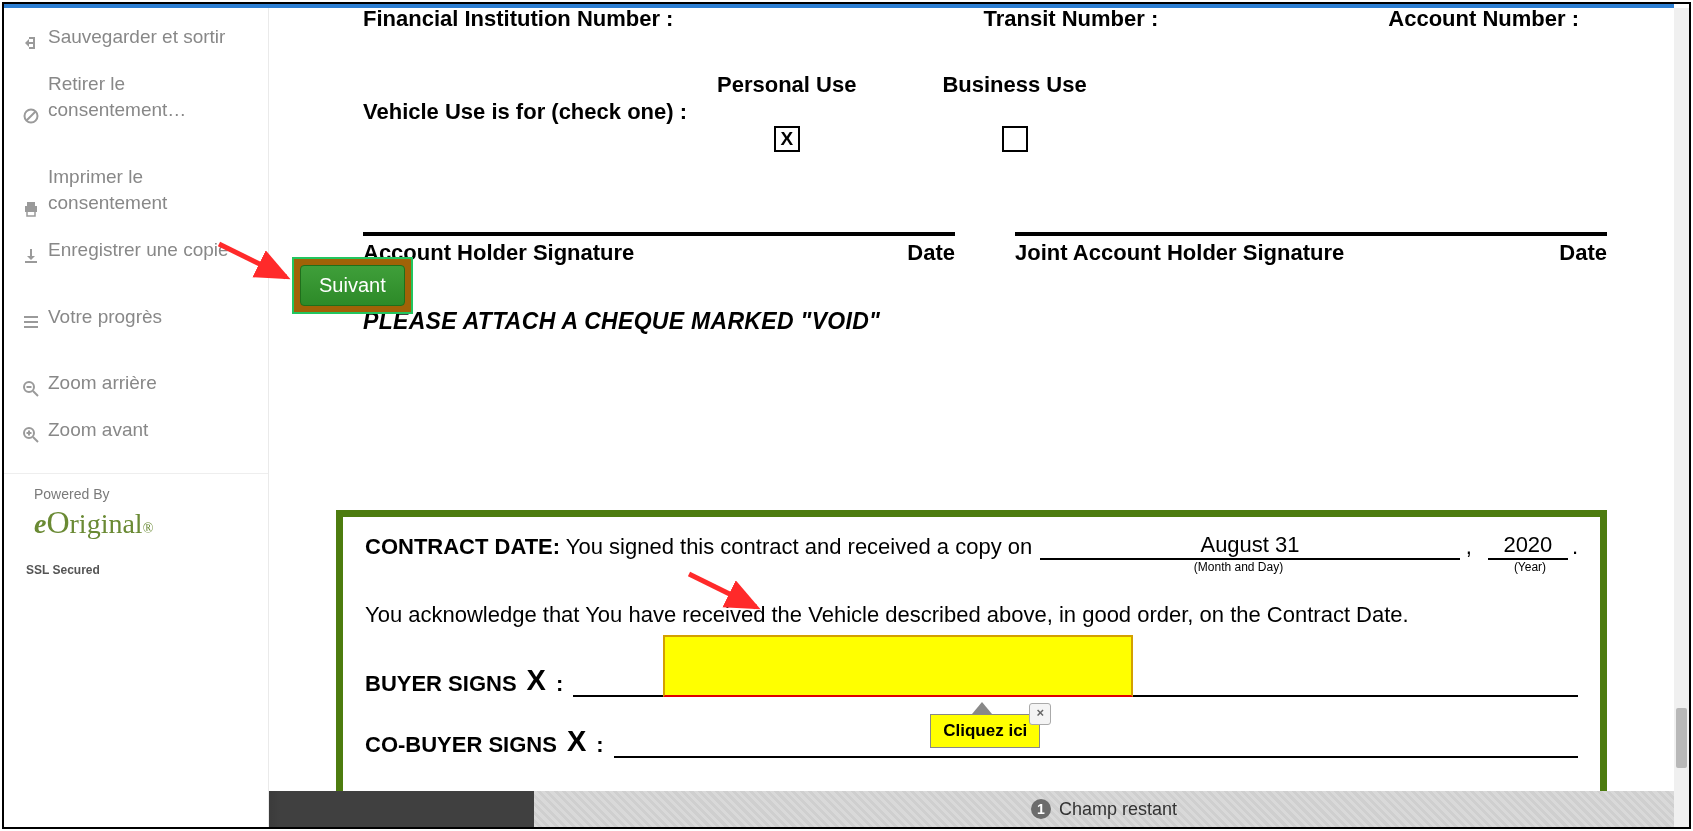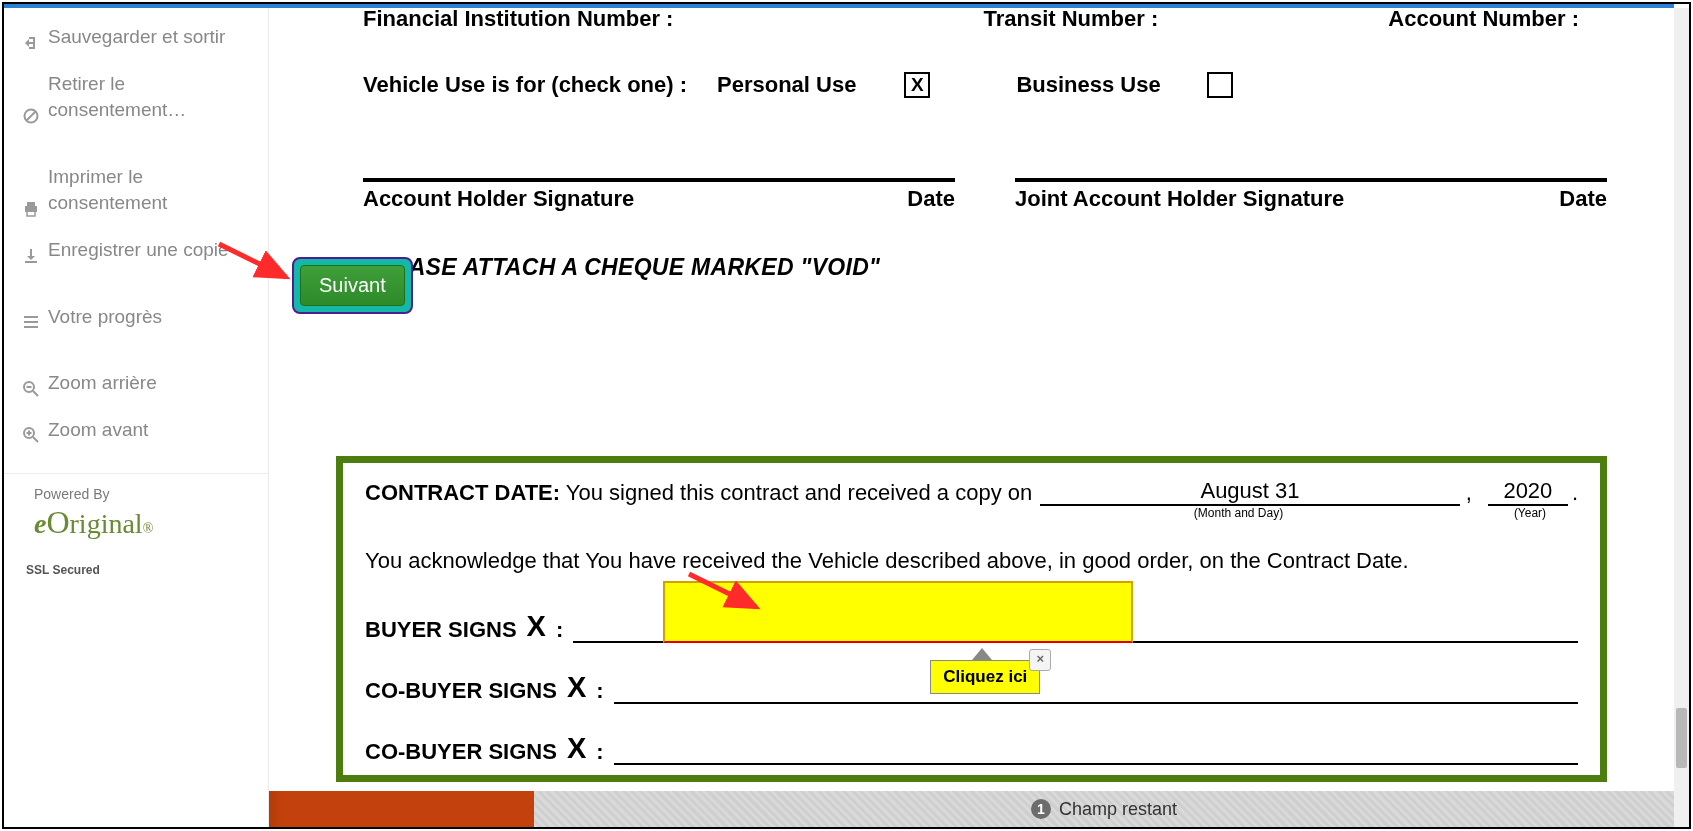--- a/index.html
+++ b/index.html
@@ -72,21 +72,21 @@
   .ssl {
     padding: 22px 22px 0 22px;
     color: #555;
     font-weight: bold;
     font-size: 12px;
   }
   
   .doc-area {
     flex: 1;
     position: relative;
-    background: #c2410c;
+    background: #404040;
     overflow: hidden;
   }
   .doc-viewport {
     position: absolute;
     left: 0; top: 0;
     right: 15px;
     bottom: 36px;
     overflow: hidden;
     background: #fff;
   }
@@ -117,21 +117,21 @@
 
   .vehicle-row {
     margin-top: 40px;
     display: flex;
     align-items: center;
     gap: 26px;
     font-size: 22px;
     color: #000;
   }
   .vehicle-row .lbl { font-weight: bold; }
-  .cb-wrap { display: flex; align-items: center; gap: 14px; margin-left: 4px;}
+  .cb-wrap { display: flex; align-items: center; gap: 14px; margin-left: 4px; flex-direction: column;}
   .cb {
     width: 22px; height: 22px;
     border: 2px solid #000;
     display: inline-flex; align-items:center; justify-content:center;
     font-weight: bold; font-size:19px;
   }
 
   .sig-row {
     margin-top: 80px;
     display: flex;
@@ -241,23 +241,23 @@
     cursor: pointer;
   }
 
   
   .suivant {
     position: absolute;
     left: 288px; top: 253px;
     z-index: 20;
   }
   .suivant-outer {
-    background: #14b8a6;
-    border: 2px solid #4c1d95;
-    border-radius: 8px;
+    background: #a16207;
+    border: 2px solid #22c55e;
+    border-radius: 0;
     padding: 6px;
   }
   .suivant-btn {
     background: linear-gradient(#3f9f3a, #2d8a28);
     color: #fff;
     border: 1px solid #1f6f1b;
     border-radius: 4px;
     padding: 8px 18px;
     font-size: 20px;
     cursor: pointer;

